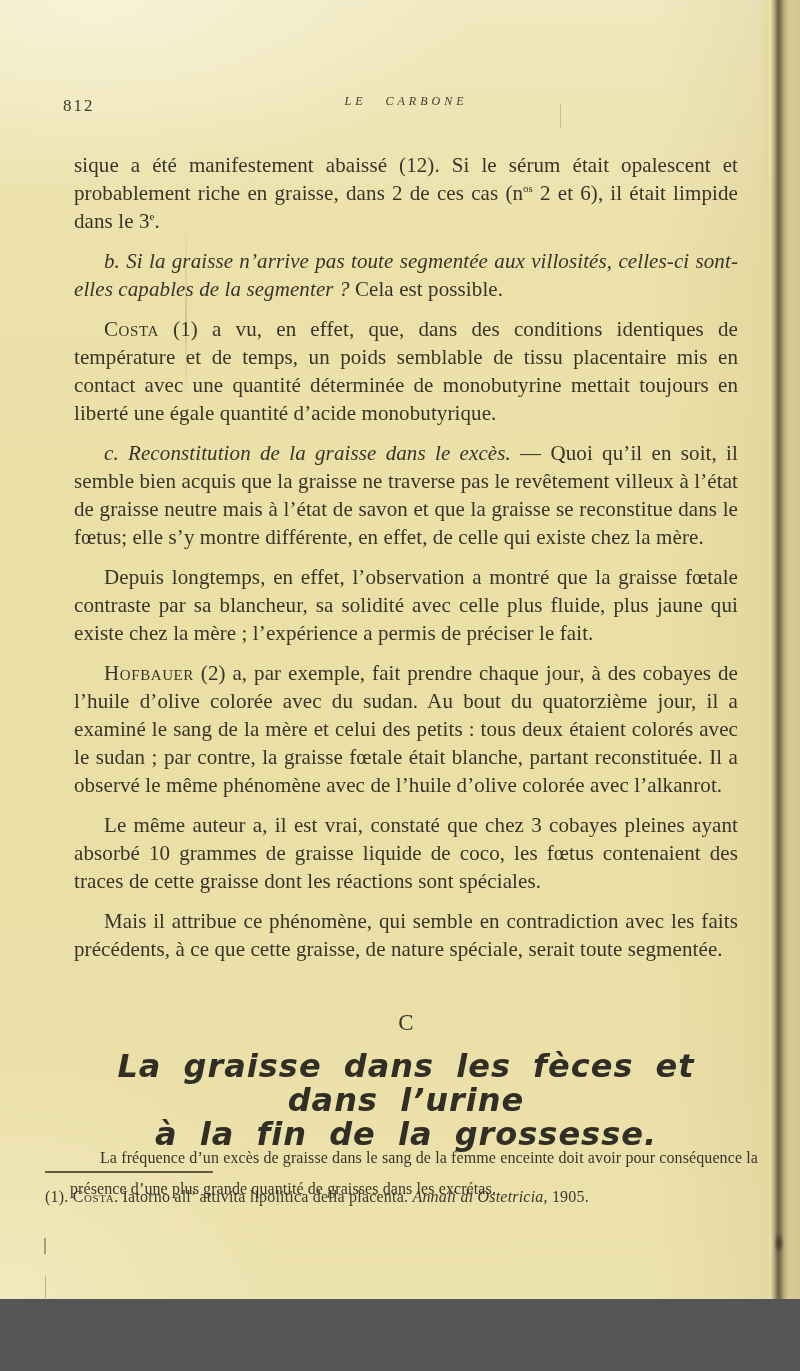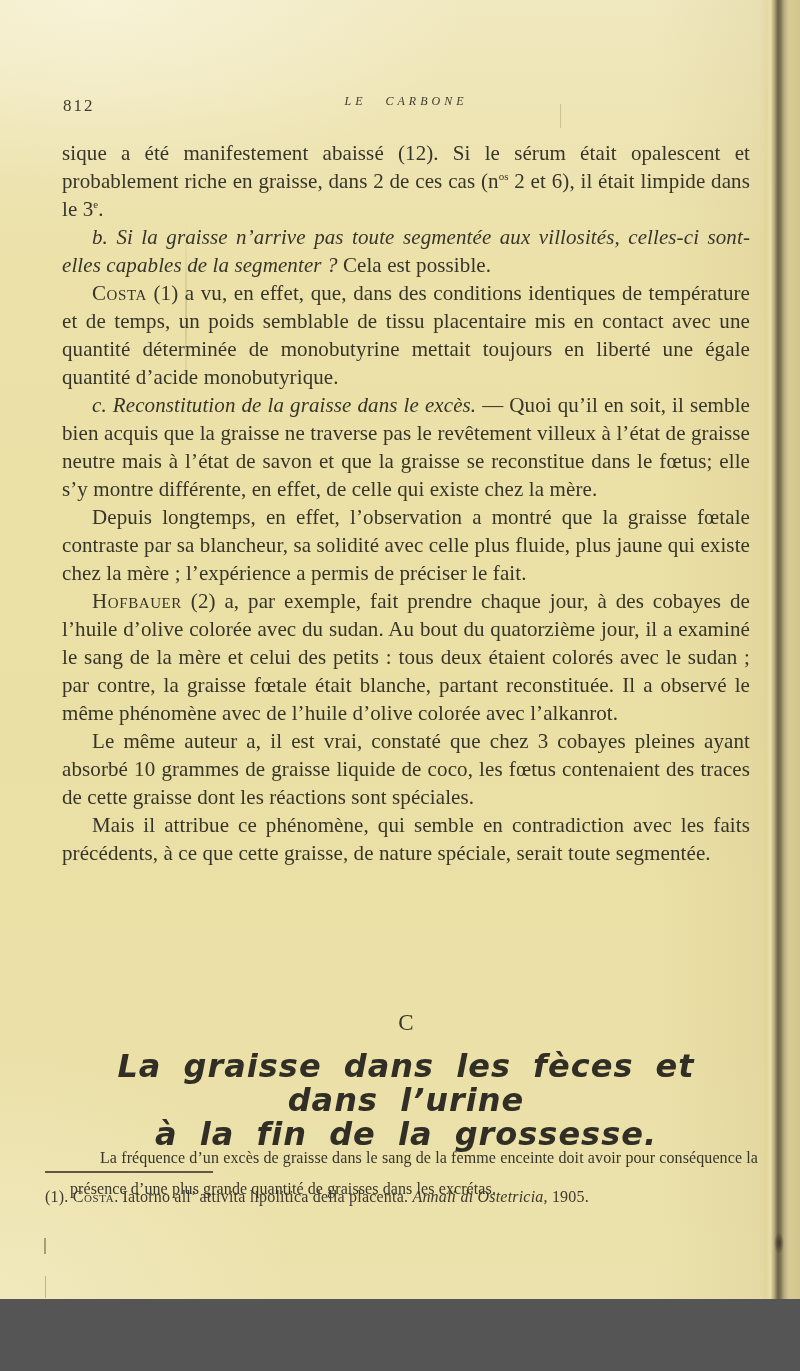--- a/index.html
+++ b/index.html
@@ -61,21 +61,21 @@
     text-align: center; font-style: italic;
     font-size: 12px; letter-spacing: 4px; word-spacing: 12px; color: #3c3a2e;
   }
 
   .body-text {
     position: absolute; left: 62px; top: 139px; width: 688px; height: 874px;
     overflow: hidden;
     font-size: 21px; line-height: 28px; text-align: justify;
     letter-spacing: 0.1px;
   }
-  .para { margin: 0; text-indent: 30px; }
+  .para { margin: 12px; text-indent: 30px; }
   .para.first { text-indent: 0; }
   .it { font-style: italic; }
   .sc { font-variant: small-caps; letter-spacing: 0.6px; }
   sup.ss { font-size: 11px; line-height: 0; vertical-align: super; letter-spacing: 0; }
 
   .section-c { position: absolute; left: 62px; top: 1010px; width: 688px; text-align: center; }
   .section-letter { font-size: 23px; color: #3a382c; }
   .section-title {
     margin-top: 13px;
     font-family: "DejaVu Sans", sans-serif;

